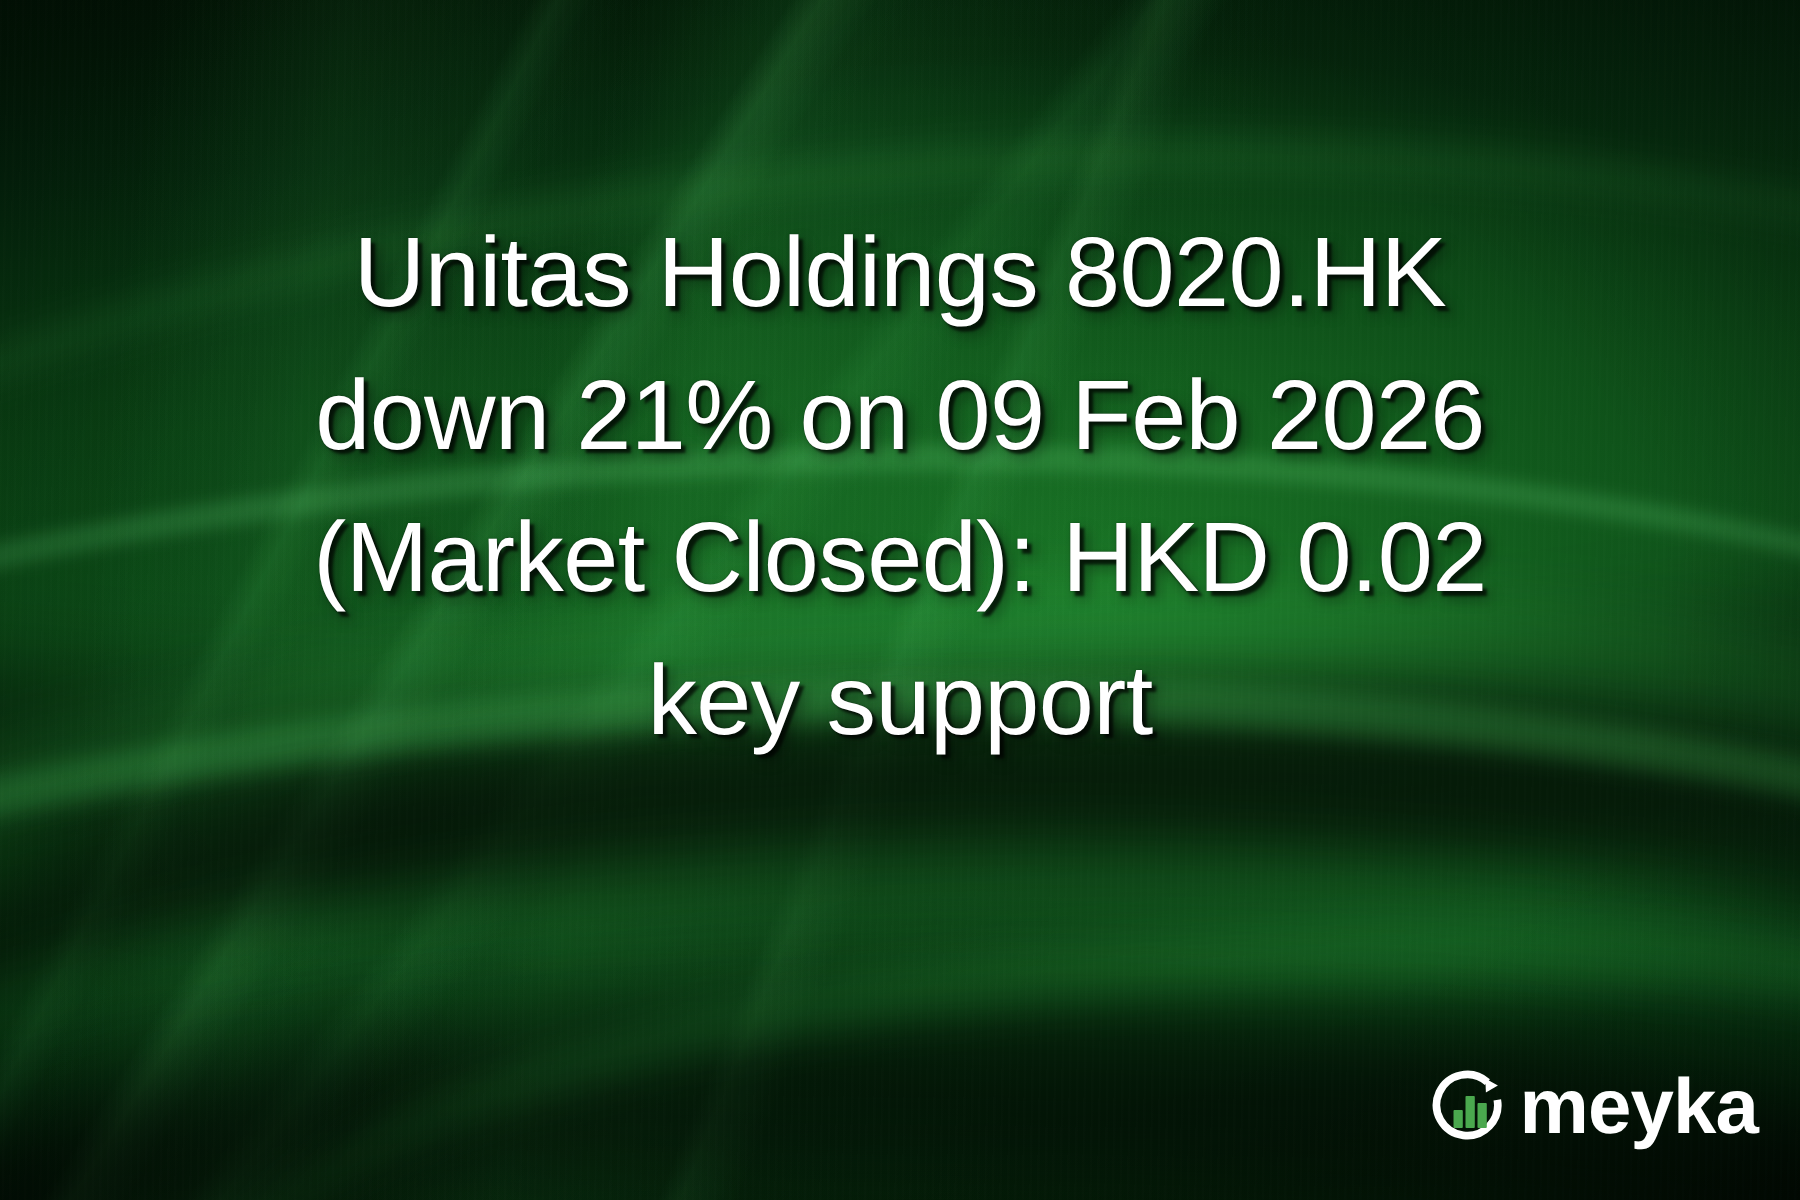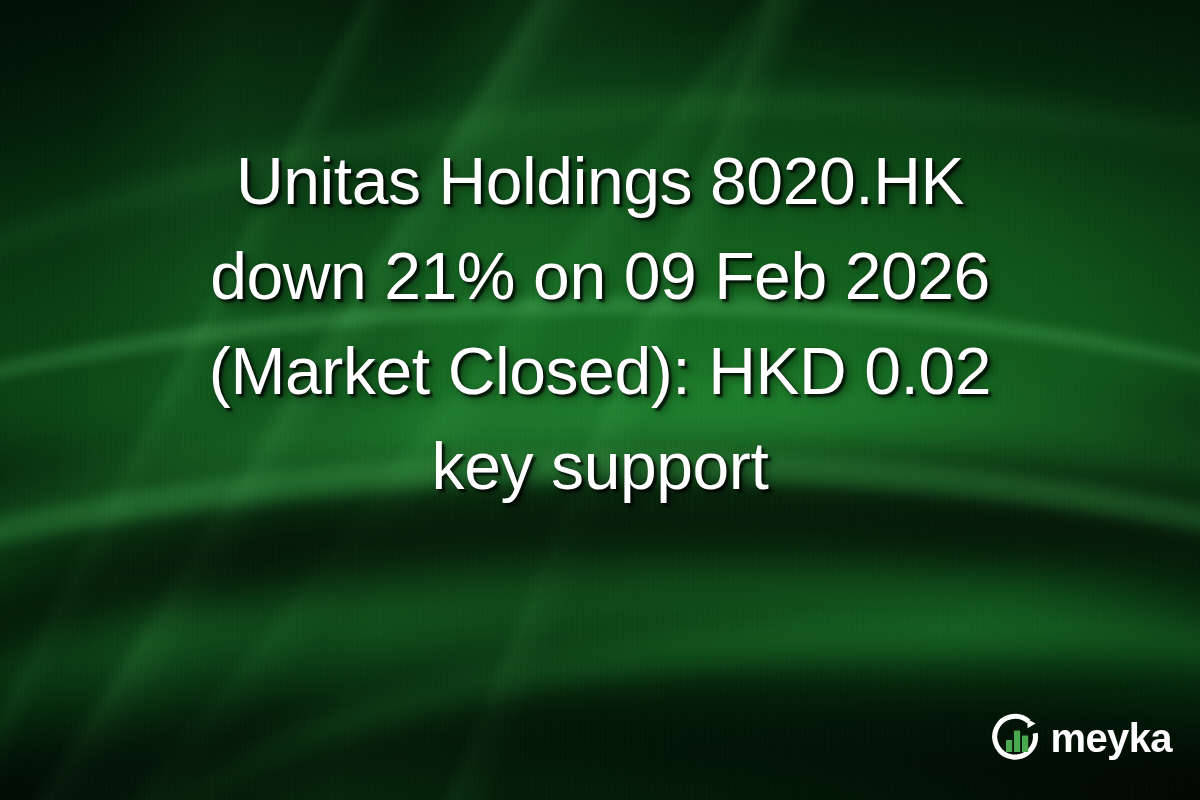--- a/index.html
+++ b/index.html
@@ -204,21 +204,21 @@
   .brand-mark {
     width: 52px;
     height: 52px;
     flex: 0 0 52px;
     display: block;
   }
   .brand-word {
     color: #ffffff;
     font-family: "Liberation Sans", sans-serif;
     font-weight: 700;
-    font-size: 40px;
+    font-size: 52px;
     line-height: 42px;
     letter-spacing: -0.6px;
     margin-left: -2px;
   }
 </style>
 </head>
 <body>
 
 <div id="share-card">
 

